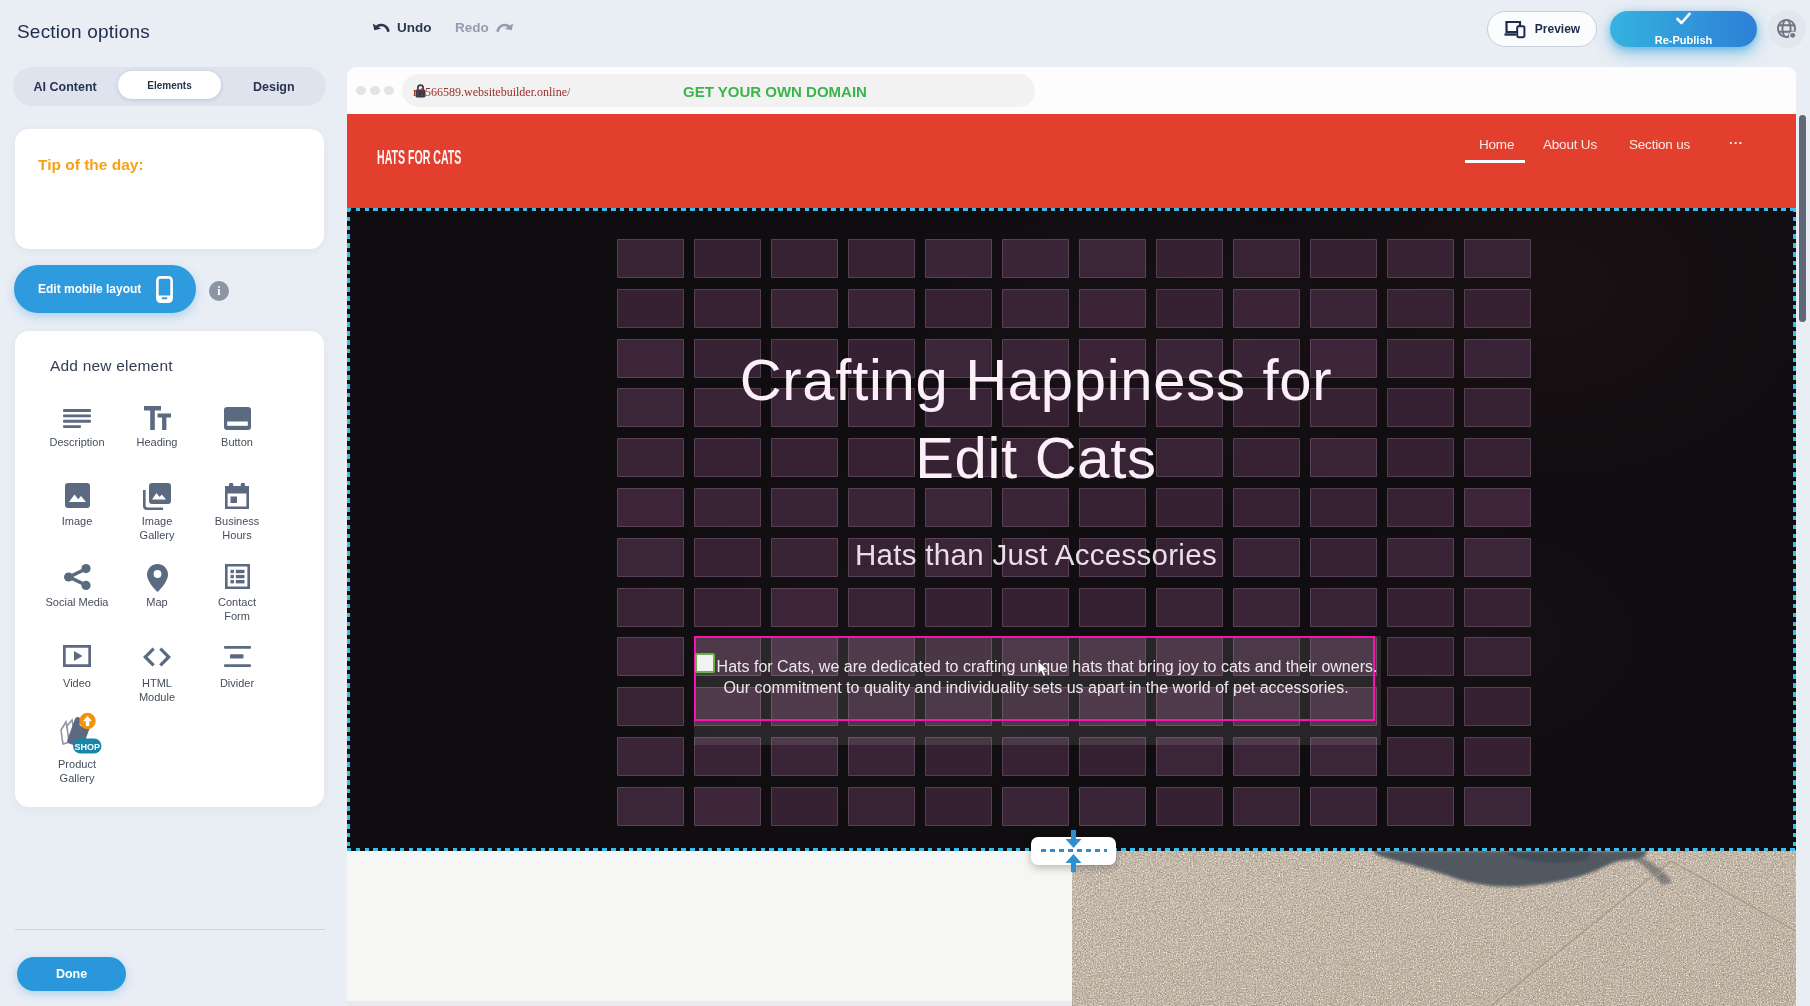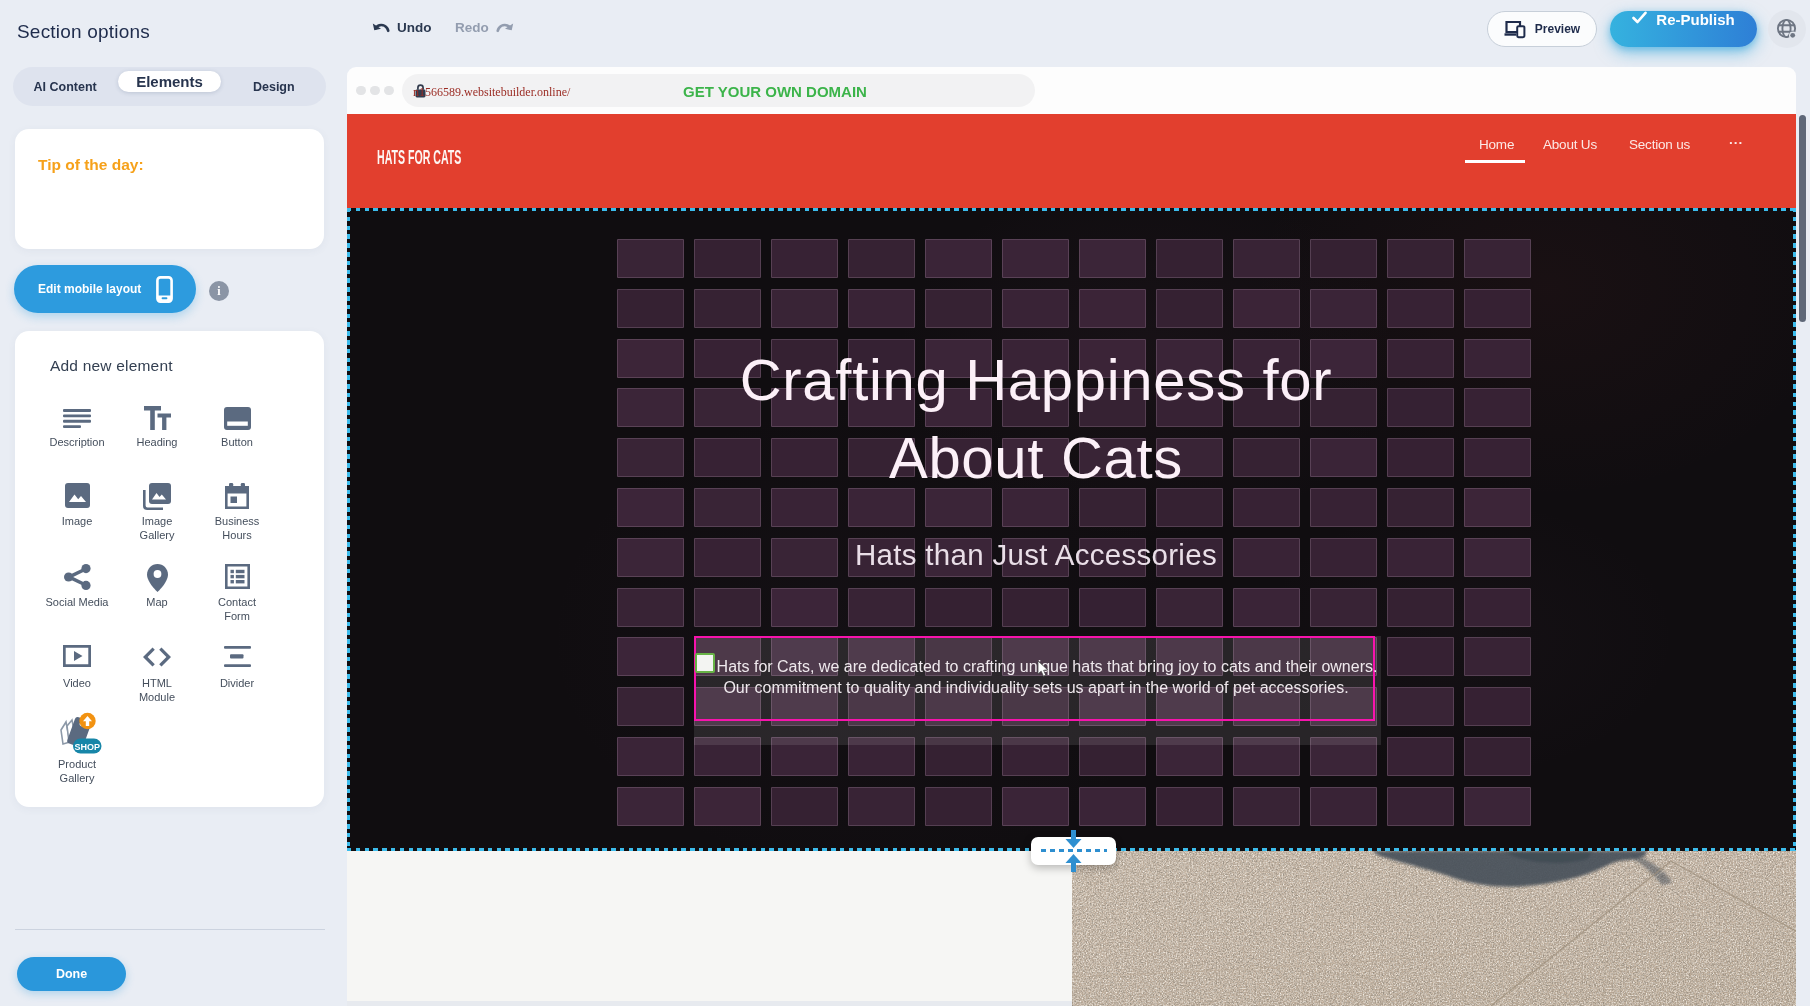--- a/index.html
+++ b/index.html
@@ -17,32 +17,32 @@
 #redo { left:455px; top:20px; display:flex; align-items:center; gap:7px; font-size:13.5px; font-weight:bold; color:#939daf; }
 #btn-preview {
   left:1487px; top:11px; width:110px; height:36px; border:1px solid #c7cfd9; border-radius:18px;
   background:#fbfcfd; display:flex; align-items:center; justify-content:center; gap:8px;
   font-size:12px; font-weight:bold; color:#1e2b4b;
 }
 #btn-republish {
   left:1610px; top:11px; width:147px; height:36px; border-radius:18px;
   background:linear-gradient(90deg,#35b2df,#2e7fd6);
   box-shadow:0 6px 16px rgba(46,164,219,.55), 0 2px 6px rgba(46,164,219,.4);
-  display:flex; justify-content:center; gap:9px;
-  font-size:15px; font-weight:bold; color:#fff;
+  display:flex; align-items:center; justify-content:center; gap:9px;
+  font-size:11px; font-weight:bold; color:#fff;flex-direction:column;
 }
 #globe { left:1768px; top:10px; width:38px; height:38px; border-radius:50%; background:#e2e6ed;
   display:flex; align-items:center; justify-content:center; }
 
 
 #tabs { left:13px; top:67px; width:313px; height:39px; background:#dee3ee; border-radius:20px;
   display:flex; align-items:center; }
 #tabs .tab { flex:1; text-align:center; font-size:12.5px; font-weight:bold; color:#27344e; }
-#tab-active { position:absolute; left:105px; top:4px; width:103px; height:21px; background:#fff; border-radius:16px;
-  display:flex; align-items:center; justify-content:center; font-size:15px; font-weight:bold; color:#27344e;
+#tab-active { position:absolute; left:105px; top:4px; width:103px; height:28px; background:#fff; border-radius:16px;
+  display:flex; align-items:center; justify-content:center; font-size:10px; font-weight:bold; color:#27344e;
   box-shadow:0 1px 4px rgba(40,60,100,.18); }
 #tipcard { left:15px; top:129px; width:309px; height:120px; background:#fff; border-radius:14px;
   box-shadow:0 2px 8px rgba(60,80,120,.06); }
 #tipcard h3 { margin:27px 0 0 23px; font-size:15.5px; color:#f6a11a; }
 #tipcard p { margin:12px 0 0 23px; font-size:12.3px; letter-spacing:-.2px; line-height:16px; color:#4584c8; white-space:nowrap; }
 #btn-mobile { left:14px; top:265px; width:182px; height:48px; border-radius:24px; background:#2d9bde;
   display:flex; align-items:center; justify-content:flex-start; padding-left:24px; gap:15px;
   color:#fff; font-size:12px; font-weight:bold; box-shadow:0 4px 10px rgba(45,155,222,.3); }
 #info { left:209px; top:281px; width:20px; height:20px; border-radius:50%; background:#8b95a5;
   color:#fff; font-size:12px; font-weight:bold; display:flex; align-items:center; justify-content:center;
@@ -483,21 +483,21 @@
       <div class="gc" style="background:rgb(53,33,50)"></div>
       <div class="gc" style="background:rgb(58,36,55)"></div>
       <div class="gc" style="background:rgb(58,36,55)"></div>
       <div class="gc" style="background:rgb(54,33,51)"></div>
       <div class="gc" style="background:rgb(56,35,53)"></div>
       <div class="gc" style="background:rgb(57,35,54)"></div>
       <div class="gc" style="background:rgb(55,34,52)"></div>
       <div class="gc" style="background:rgb(59,37,56)"></div>
     </div>
   <div id="h1a">Crafting Happiness for</div>
-  <div id="h1b">About Cats</div>
+  <div id="h1b">Edit Cats</div>
   <div id="h2">Hats than Just Accessories</div>
   <div id="tov"></div>
   <div id="pink"></div>
   <div id="handle"></div>
   <div id="ptext1">Hats for Cats, we are dedicated to crafting unique hats that bring joy to cats and their owners.</div>
   <div id="ptext2">Our commitment to quality and individuality sets us apart in the world of pet accessories.</div>
   <svg style="position:absolute;left:690px;top:452px" width="12" height="18" viewBox="0 0 12 18">
     <path d="M1 1 L1 14 L4.2 11.2 L6.4 16.2 L8.8 15.2 L6.6 10.3 L10.8 9.9 Z" fill="#fff" stroke="#444" stroke-width="0.8"></path>
   </svg>
   <div class="selh" style="top:0"></div>

